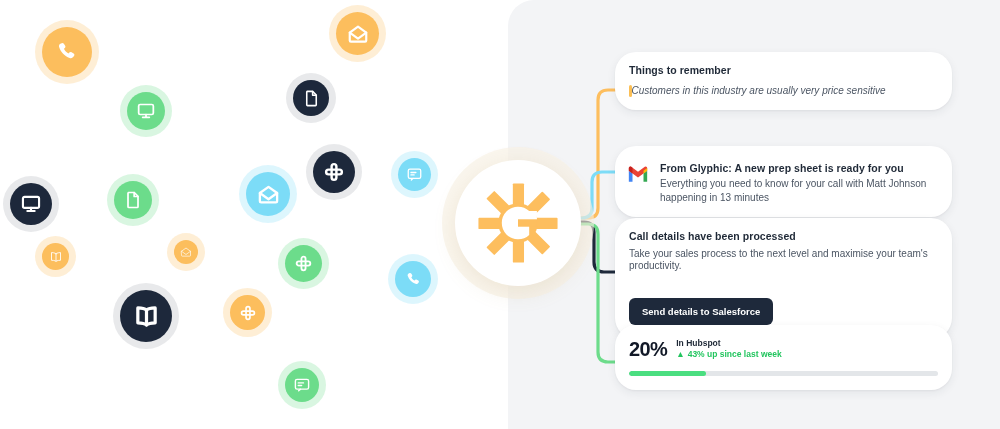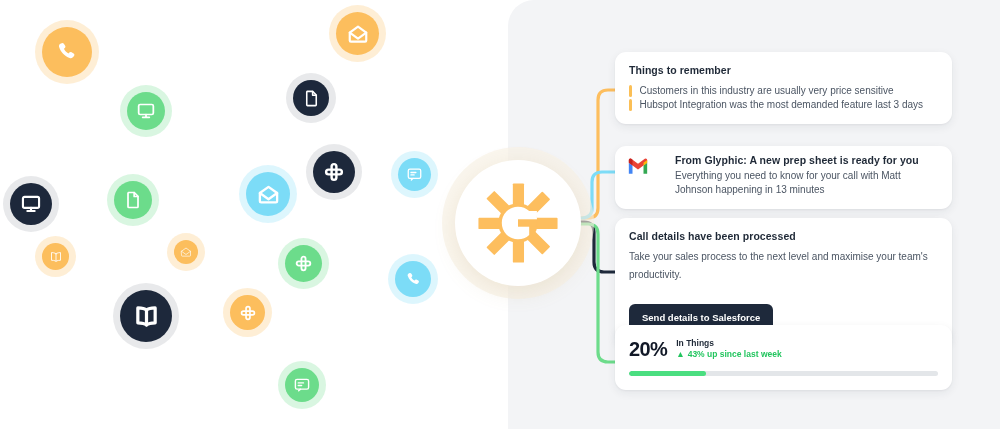--- a/index.html
+++ b/index.html
@@ -38,44 +38,44 @@
     display: flex; align-items: center; justify-content: center;
     box-shadow: 0 6px 22px rgba(180,150,90,.16);
   }
 
   
   .connectors { position: absolute; left: 0; top: 0; width: 1000px; height: 429px; pointer-events: none; }
 
   
   .card {
     position: absolute; left: 615px; width: 337px;
-    background: #ffffff; border-radius: 11px;
+    background: #ffffff; border-radius: 21px;
     box-shadow: 0 3px 10px rgba(30,40,60,.07), 0 1px 2px rgba(30,40,60,.05);
   }
   .card-title {
     font-size: 10.5px; font-weight: bold; color: #1f2937; letter-spacing: .05px;
   }
 
   
   #card-remember { top: 52px; padding: 12px 14px 13px 14px; }
   #card-remember .card-title { margin-bottom: 8px; }
-  .bullet-row { display: flex; align-items: flex-start; gap: 8px; margin-top: 1px; }
+  .bullet-row { display: flex; align-items: flex-start; margin-top: 1px; font-style: italic; }
   .bullet-bar { width: 2.5px; height: 12px; background: #fbbf56; border-radius: 2px; flex: none; margin-top: 1px; }
   .bullet-text { font-size: 10px; color: #4b5563; line-height: 13px; }
 
   
-  #card-gmail { top: 146px; padding: 8px 14px 13px 12px; display: flex; gap: 26px; align-items: flex-start; }
+  #card-gmail { top: 146px; padding: 16px 14px 13px 12px; display: flex; gap: 11px; align-items: flex-start; }
   .gmail-icon { flex: none; margin-top: 3px; }
   #card-gmail .body-text { font-size: 10px; color: #4b5563; line-height: 13.5px; margin-top: 3px; }
 
   
   #card-call { top: 218px; padding: 12px 14px 14px 14px; }
-  #card-call .body-text { font-size: 10px; color: #4b5563; line-height: 18px; margin-top: 6px; }
+  #card-call .body-text { font-size: 10px; color: #4b5563; line-height: 12px; margin-top: 6px; }
   .sf-button {
-    display: inline-block; margin-top: 20px;
+    display: inline-block; margin-top: 26px;
     background: #1e293b; color: #ffffff;
     font-size: 9.5px; font-weight: bold;
     padding: 8px 13px; border-radius: 6px; border: none;
     cursor: pointer; font-family: "Liberation Sans", sans-serif;
   }
 
   
   #card-conversions { top: 325px; padding: 12px 14px 14px 14px; }
   .conv-head { display: flex; justify-content: space-between; align-items: flex-start; }
   .conv-period { font-size: 7px; color: #b6bcc6; display: flex; align-items: center; gap: 3px; }
@@ -233,24 +233,20 @@
       <rect x="50" y="46" width="22" height="8" fill="#FDBE5E"></rect>
     </svg>
   </div>
 
   <div class="card" id="card-remember">
     <div class="card-title">Things to remember</div>
     <div class="bullet-row">
       <span class="bullet-bar"></span>
       <span class="bullet-text">Customers in this industry are usually very price sensitive</span>
     </div>
-    <div class="bullet-row">
-      <span class="bullet-bar"></span>
-      <span class="bullet-text">Hubspot Integration was the most demanded feature last 3 days</span>
-    </div>
   </div>
 
   <div class="card" id="card-gmail">
     <span class="gmail-icon">
       <svg width="22" height="17" viewBox="0 0 24 18">
         <path d="M2 18h4V9l-4-3z" fill="#4285F4"></path>
         <path d="M22 18h-4V9l4-3z" fill="#34A853"></path>
         <path d="M2 6v-3a1.6 1.6 0 0 1 2.6-1.3L12 7l7.4-5.3A1.6 1.6 0 0 1 22 3v3l-10 7.4z" fill="#EA4335"></path>
         <path d="M22 3v3l-4 3V6.1z" fill="#FBBC04"></path>
         <path d="M6 9 2 6V3a1.6 1.6 0 0 1 2.6-1.3L6 2.8z" fill="#C5221F"></path>
@@ -265,21 +261,21 @@
   <div class="card" id="card-call">
     <div class="card-title">Call details have been processed</div>
     <div class="body-text">Take your sales process to the next level and maximise your team's productivity.</div>
     <button class="sf-button">Send details to Salesforce</button>
   </div>
 
   <div class="card" id="card-conversions">
     <div class="conv-metric">
       <div class="conv-value">20%</div>
       <div>
-        <div class="conv-sub-top">In Things</div>
+        <div class="conv-sub-top">In Hubspot</div>
         <div class="conv-sub-bot">
           <span>▲</span>
           <span>43% up since last week</span>
         </div>
       </div>
     </div>
     <div class="progress-track">
       <div class="progress-fill" style="width: 25%;"></div>
     </div>
   </div>

